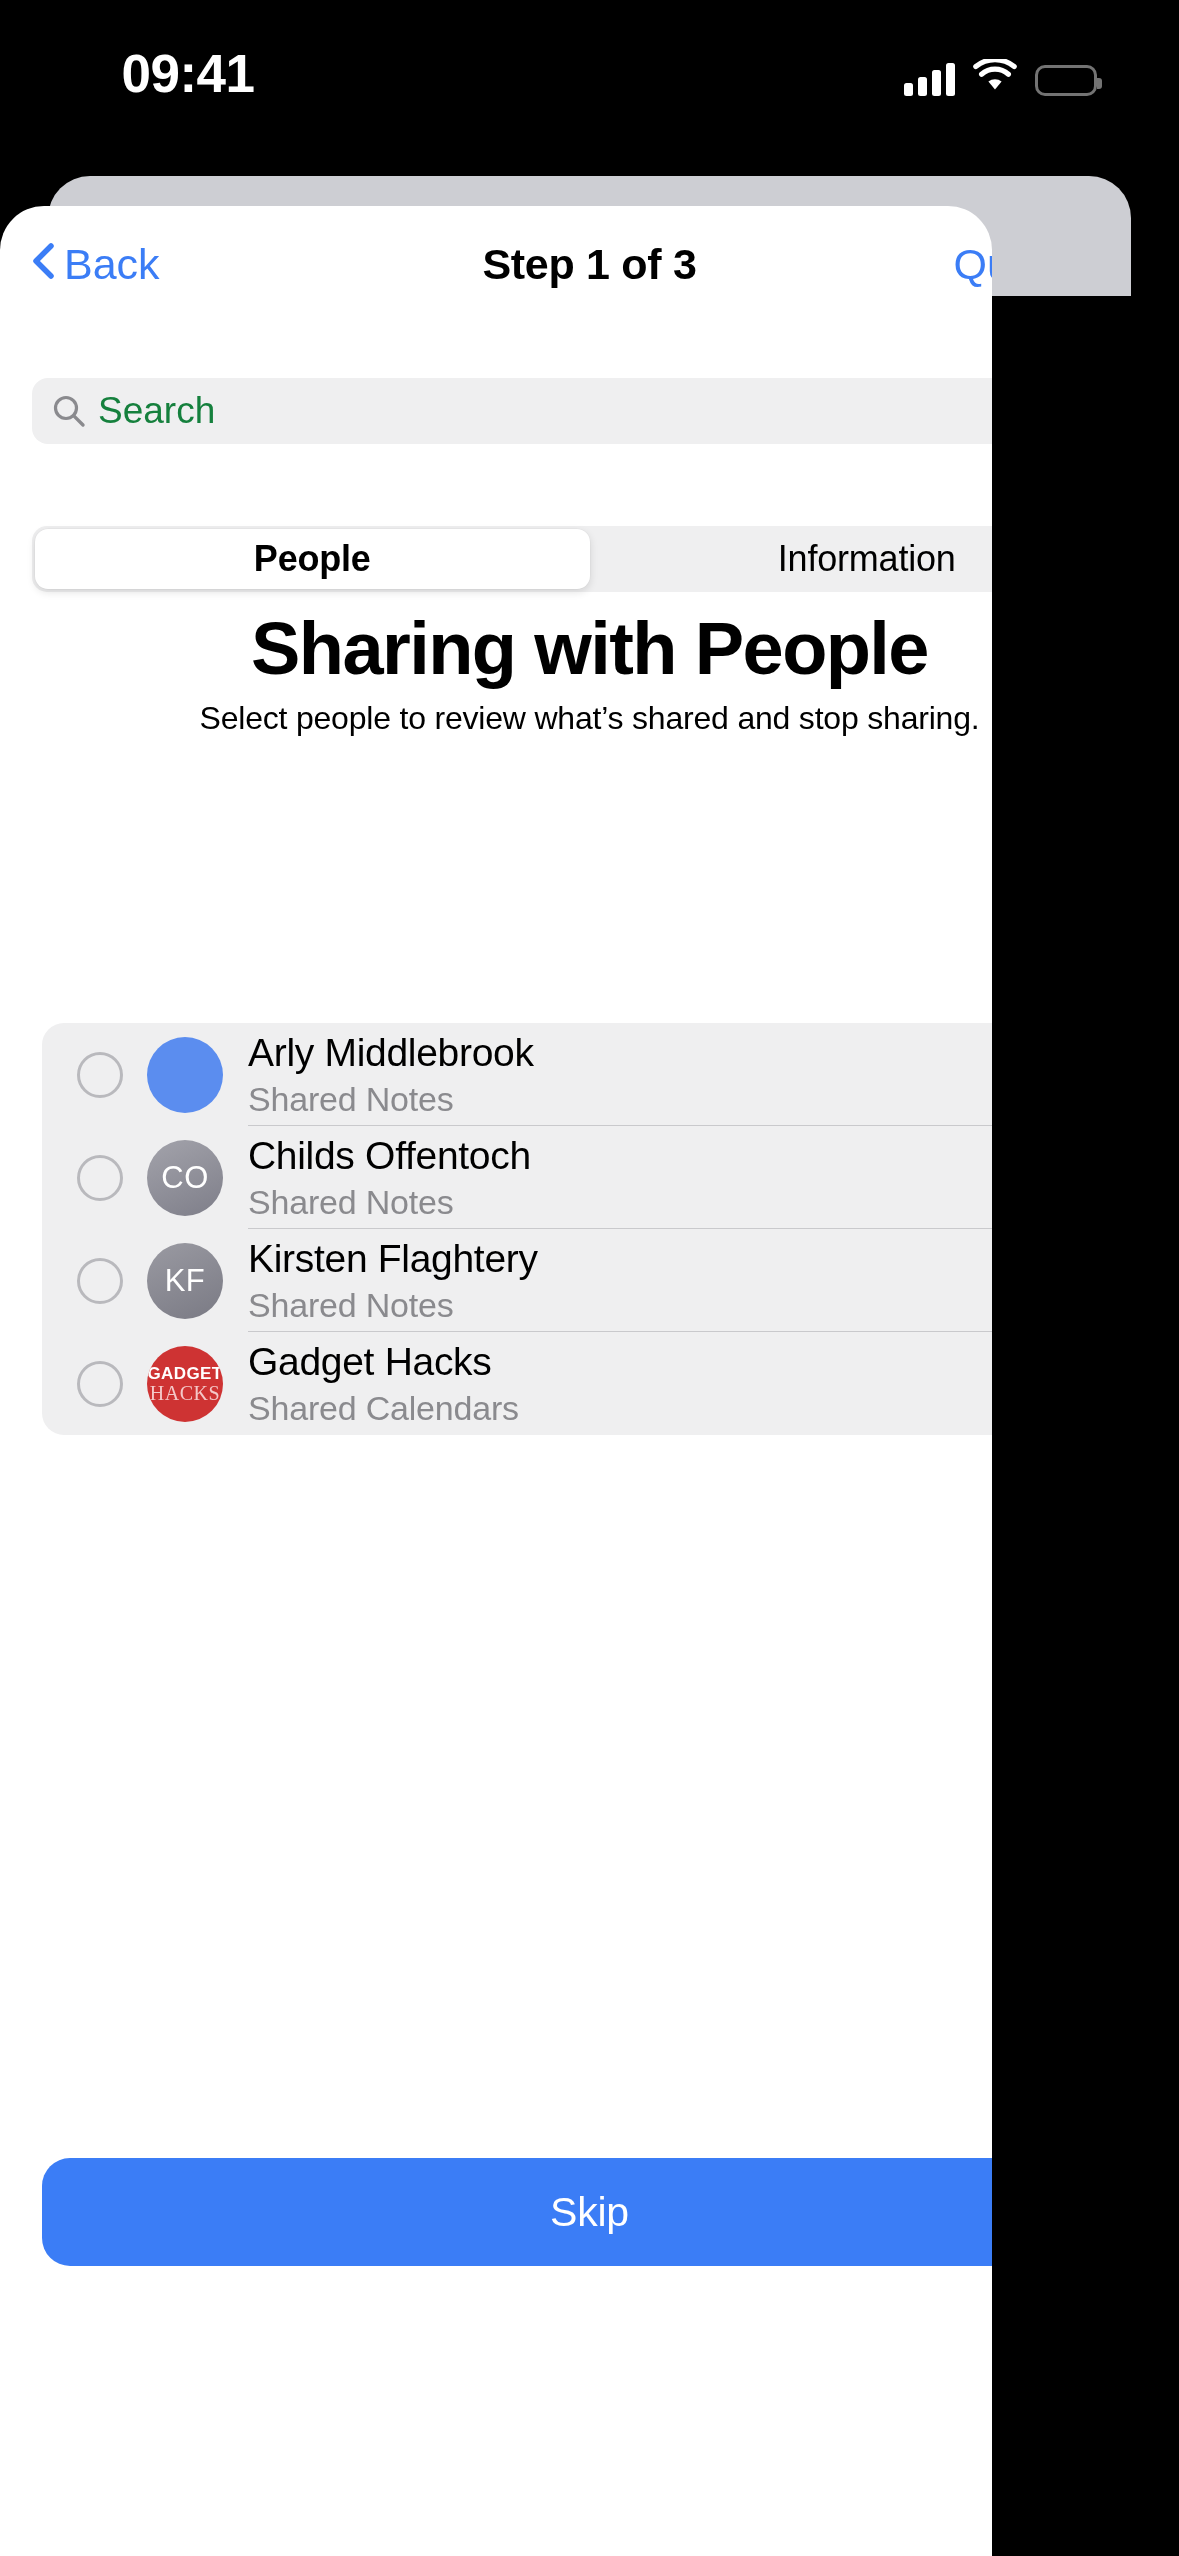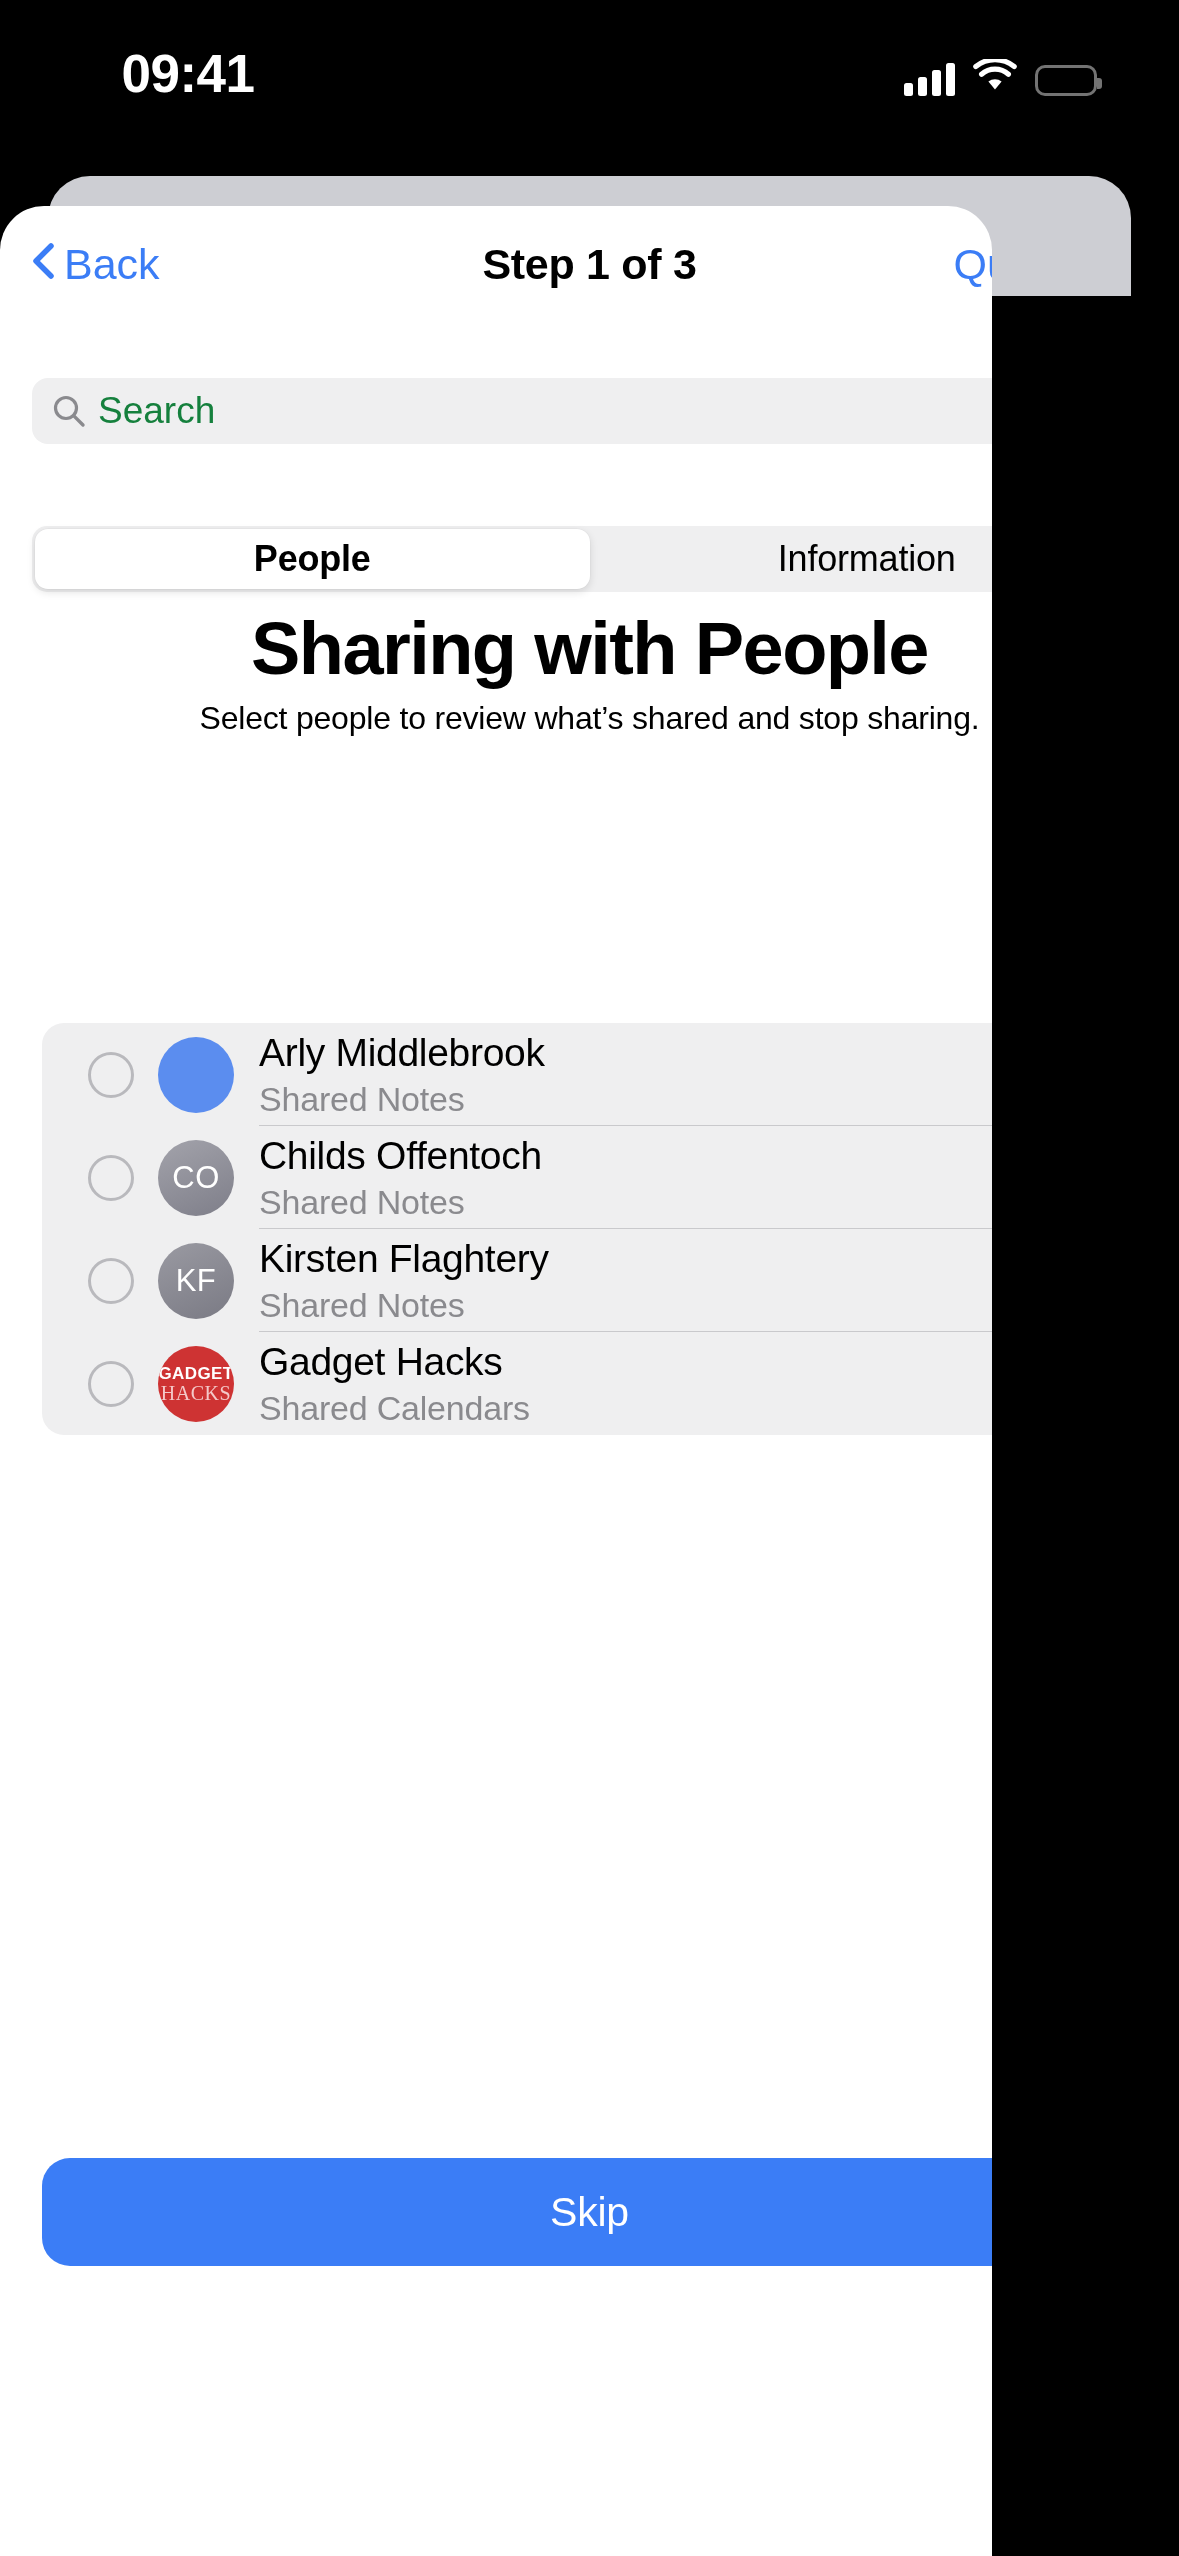--- a/index.html
+++ b/index.html
@@ -140,21 +140,21 @@
   #people-card {
     position: absolute; left: 42px; top: 817px;
     width: 1095px;
     background: #EFEFF0; border-radius: 22px;
     overflow: hidden;
   }
   .person-row {
     position: relative;
     height: 103px;
     display: flex; align-items: center;
-    padding-left: 46px;
+    padding-left: 35px;
   }
   .check-circle {
     width: 46px; height: 46px; flex: none;
     border: 3px solid #B9B9BD; border-radius: 50%;
     background: transparent;
   }
   .avatar {
     width: 76px; height: 76px; flex: none;
     margin-left: 24px; border-radius: 50%;
     display: flex; flex-direction: column;

